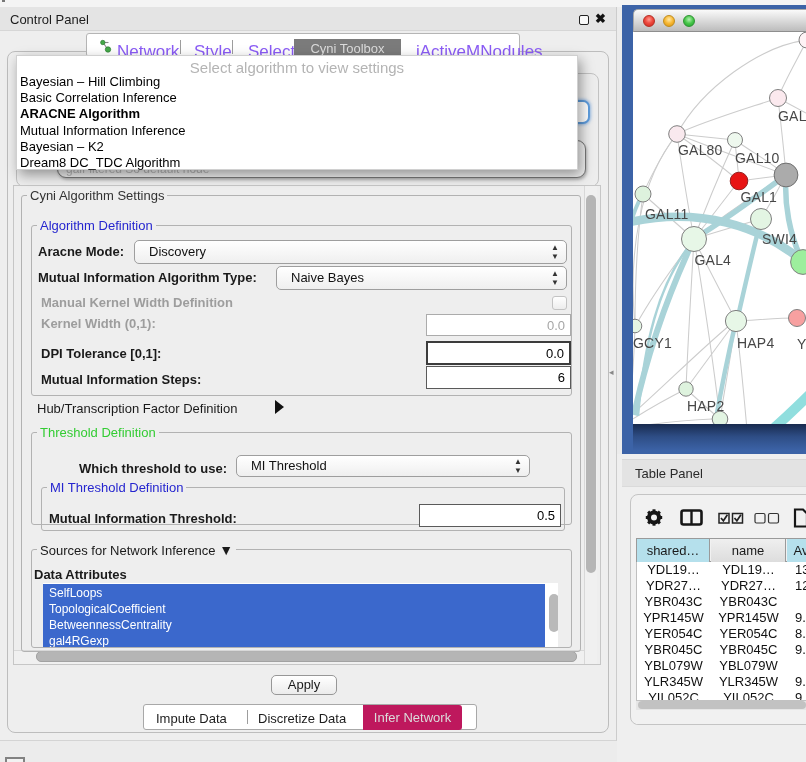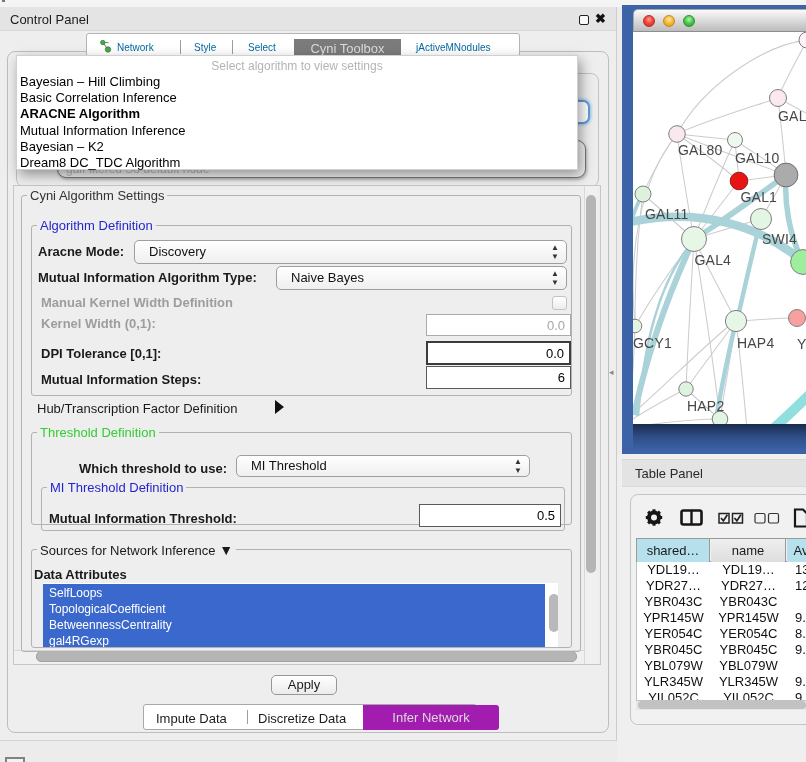--- a/index.html
+++ b/index.html
@@ -13,52 +13,52 @@
 
 #cp { left:0; top:7px; width:617px; height:734px; background:#eeeeee; border-right:1px solid #cccccc; border-bottom:1px solid #d4d4d4; }
 #cptitle { left:0; top:0; width:616px; height:24px; background:#e4e4e4; border-bottom:1px solid #d6d6d6; }
 #cptitle span { position:absolute; left:10px; top:5px; font-size:13px; color:#1c1c1c; }
 #floaticon { left:579px; top:8px; width:10px; height:10px; border:1.5px solid #222; border-radius:2px; background:#f8f8f8; }
 #closeicon { left:595px; top:4px; font-size:13px; font-weight:bold; color:#111; }
 
 #tabs { left:86px; top:26px; width:434px; height:24px; background:#ffffff; border:1px solid #b5b5b5; border-radius:3px; }
 .tabdiv { position:absolute; top:6px; width:1px; height:14px; background:#9d9d9d; }
 #cynitab { position:absolute; left:207px; top:5px; width:107px; height:19px; background:#7b7b7b; color:#dcdcdc; text-align:center; line-height:19px; }
-.tabtxt { position:absolute; top:8px; font-size:10px; color:#0369a1; }
+.tabtxt { position:absolute; top:8px; font-size:17px; color:#8b5cf6; }
 
 #outerpanel { left:7px; top:44px; width:602px; height:682px; border:1px solid #bdbdbd; border-radius:8px; background:#eeeeee; }
 
 #boxA { left:16px; top:66px; width:583px; height:114px; border:1px solid #c2c2c2; border-radius:8px; background:#ededed; }
 #combofocus { left:300px; top:93px; width:290px; height:24px; background:#ffffff; border:2.5px solid #5f9ddd; border-radius:7px; box-shadow:0 0 3px 1px rgba(90,150,220,.55); }
 #boxB { left:57px; top:133px; width:529px; height:38px; background:#f0f0f0; border:1.5px solid #777777; border-radius:9px; box-shadow:1px 2px 3px rgba(0,0,0,.25); }
 #ghosttxt { left:66px; top:155px; font-size:12px; color:rgba(100,100,100,.4); }
 
 #popup { left:16px; top:48px; width:562px; height:115px; background:#ffffff; border:1px solid #d0d0d0; box-shadow:3px 5px 12px rgba(0,0,0,.38); }
-#popup .prompt { position:absolute; left:0; top:3px; width:100%; text-align:center; color:#b4b4b4; font-size:12px; }
+#popup .prompt { position:absolute; left:0; top:3px; width:100%; text-align:center; color:#b4b4b4; font-size:15px; }
 #popup .items { position:absolute; left:3px; top:18px; line-height:16.2px; font-size:13px; color:#000; white-space:nowrap; }
 
 #scrollpane { left:13px; top:178px; width:588px; height:480px; border:1px solid #c6c6c6; background:#eeeeee; }
 #vsb { left:584px; top:179px; width:13px; height:478px; background:#f0f0f0; border-left:1px solid #d8d8d8; }
 #vsbthumb { left:586px; top:188px; width:10px; height:378px; background:#b5b5b5; border-radius:5px; }
 #hsb { left:14px; top:643px; width:570px; height:14px; background:#f0f0f0; border-top:1px solid #d8d8d8; }
 #hsbthumb { left:36px; top:644px; width:541px; height:11px; background:#b5b5b5; border-radius:5px; border:1px solid #a2a2a2; }
 
 .group { position:absolute; border:1px solid #b2b2b2; border-radius:3px; }
 .gtitle { position:absolute; top:-8px; left:5px; background:#eeeeee; padding:0 3px; font-size:13px; white-space:nowrap; }
 .lbl { position:absolute; font-size:13px; font-weight:bold; color:#1a1a1a; white-space:nowrap; }
 .lblgray { color:#9d9d9d; }
 .field { position:absolute; background:#ffffff; font-size:13px; text-align:right; padding-right:5px; line-height:21px; }
 .combo { position:absolute; background:linear-gradient(#ffffff,#efefef); border:1px solid #9e9e9e; border-radius:5px; font-size:13px; color:#111; }
 .combo .ct { position:absolute; left:14px; top:3px; }
 .combo .arrows { position:absolute; right:7px; top:2px; font-size:8px; color:#333; line-height:9px; text-align:center; }
 
 #applybtn { left:271px; top:668px; width:66px; height:20px; background:linear-gradient(#ffffff,#ebebeb); border:1px solid #979797; border-radius:5px; text-align:center; line-height:18px; font-size:13px; color:#1a1a1a; }
 #btabs { left:143px; top:697px; width:334px; height:26px; background:#ffffff; border:1px solid #a8a8a8; border-radius:3px; }
 #btabs .seg { position:absolute; top:6px; font-size:13px; color:#1c1c1c; }
-#infseg { position:absolute; left:219px; top:0px; width:136px; height:25px; background:#a21caf; border-radius:0 3px 3px 0; color:#dcdcdc; text-align:center; line-height:25px; font-size:13px; }
+#infseg { position:absolute; left:219px; top:0px; width:99px; height:25px; background:#be185d; border-radius:0 3px 3px 0; color:#dcdcdc; text-align:center; line-height:25px; font-size:13px; }
 #colarrow { left:609px; top:367px; width:6px; height:10px; font-size:9px; color:#888; }
 #blsquare { left:5px; top:757px; width:20px; height:10px; border:2px solid #828282; background:#f2f2f2; }
 
 #bluebg { left:622px; top:5px; width:184px; height:449px; background:#3c63a7; }
 #blueshadow { left:633px; top:424px; width:173px; height:28px; background:linear-gradient(#182a4e,#2e4d85 45%,#3c63a7 95%); }
 #nettitle { left:633px; top:9px; width:173px; height:23px; background:linear-gradient(#fafafa,#bcbcbc); border-radius:5px 0 0 0; border-bottom:1px solid #8e8e8e; border-top:1px solid #a8a8a8; border-left:1px solid #a8a8a8; }
 .tl { position:absolute; top:15px; width:12px; height:12px; border-radius:50%; }
 #tlred { left:643px; background:radial-gradient(circle at 50% 35%, #ff9a90 0%, #ee4b40 45%, #ce2419 100%); border:1px solid #b52e24; }
 #tlyellow { left:663px; background:radial-gradient(circle at 50% 35%, #ffe9a8 0%, #f7b733 50%, #d7920e 100%); border:1px solid #c08d1e; }
 #tlgreen { left:683px; background:radial-gradient(circle at 50% 35%, #b3f0b0 0%, #47c649 50%, #1f9e2c 100%); border:1px solid #2e9432; }

